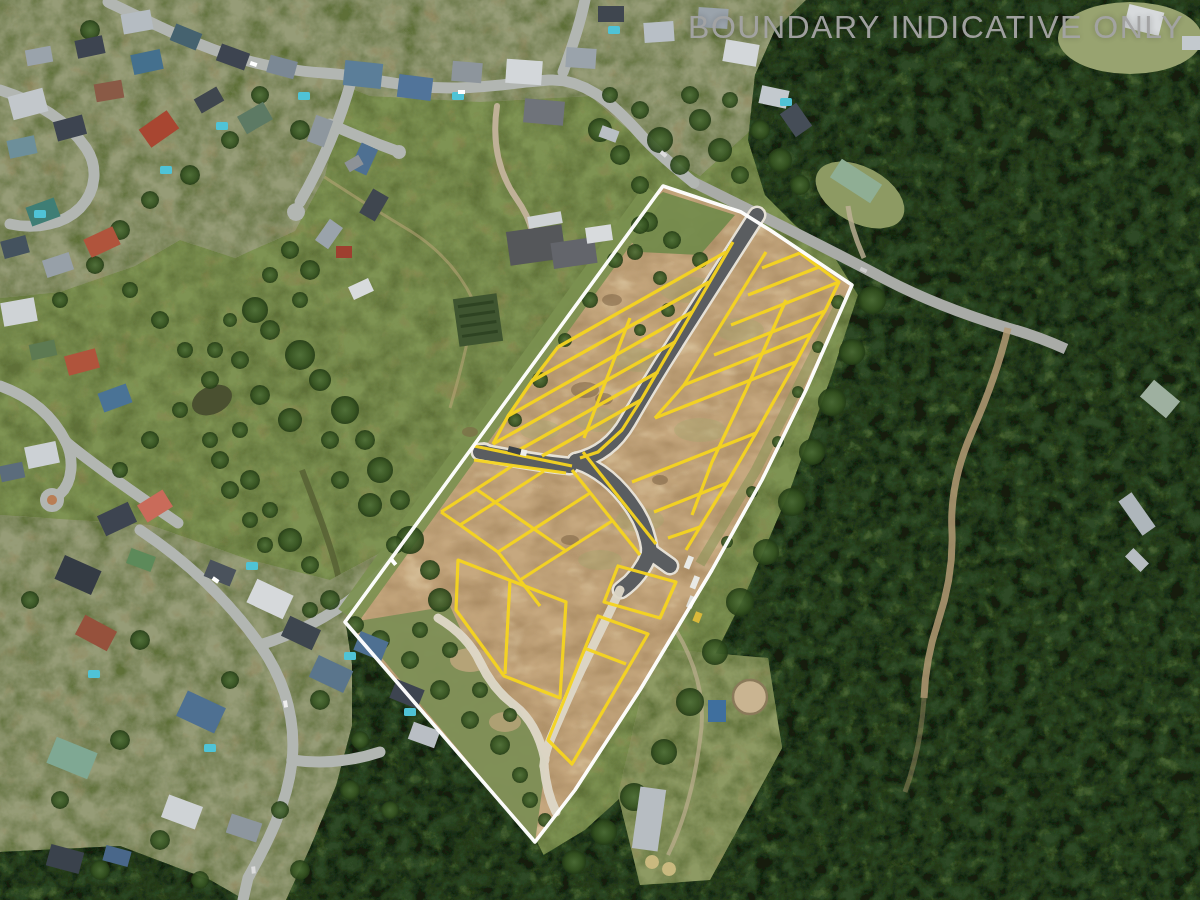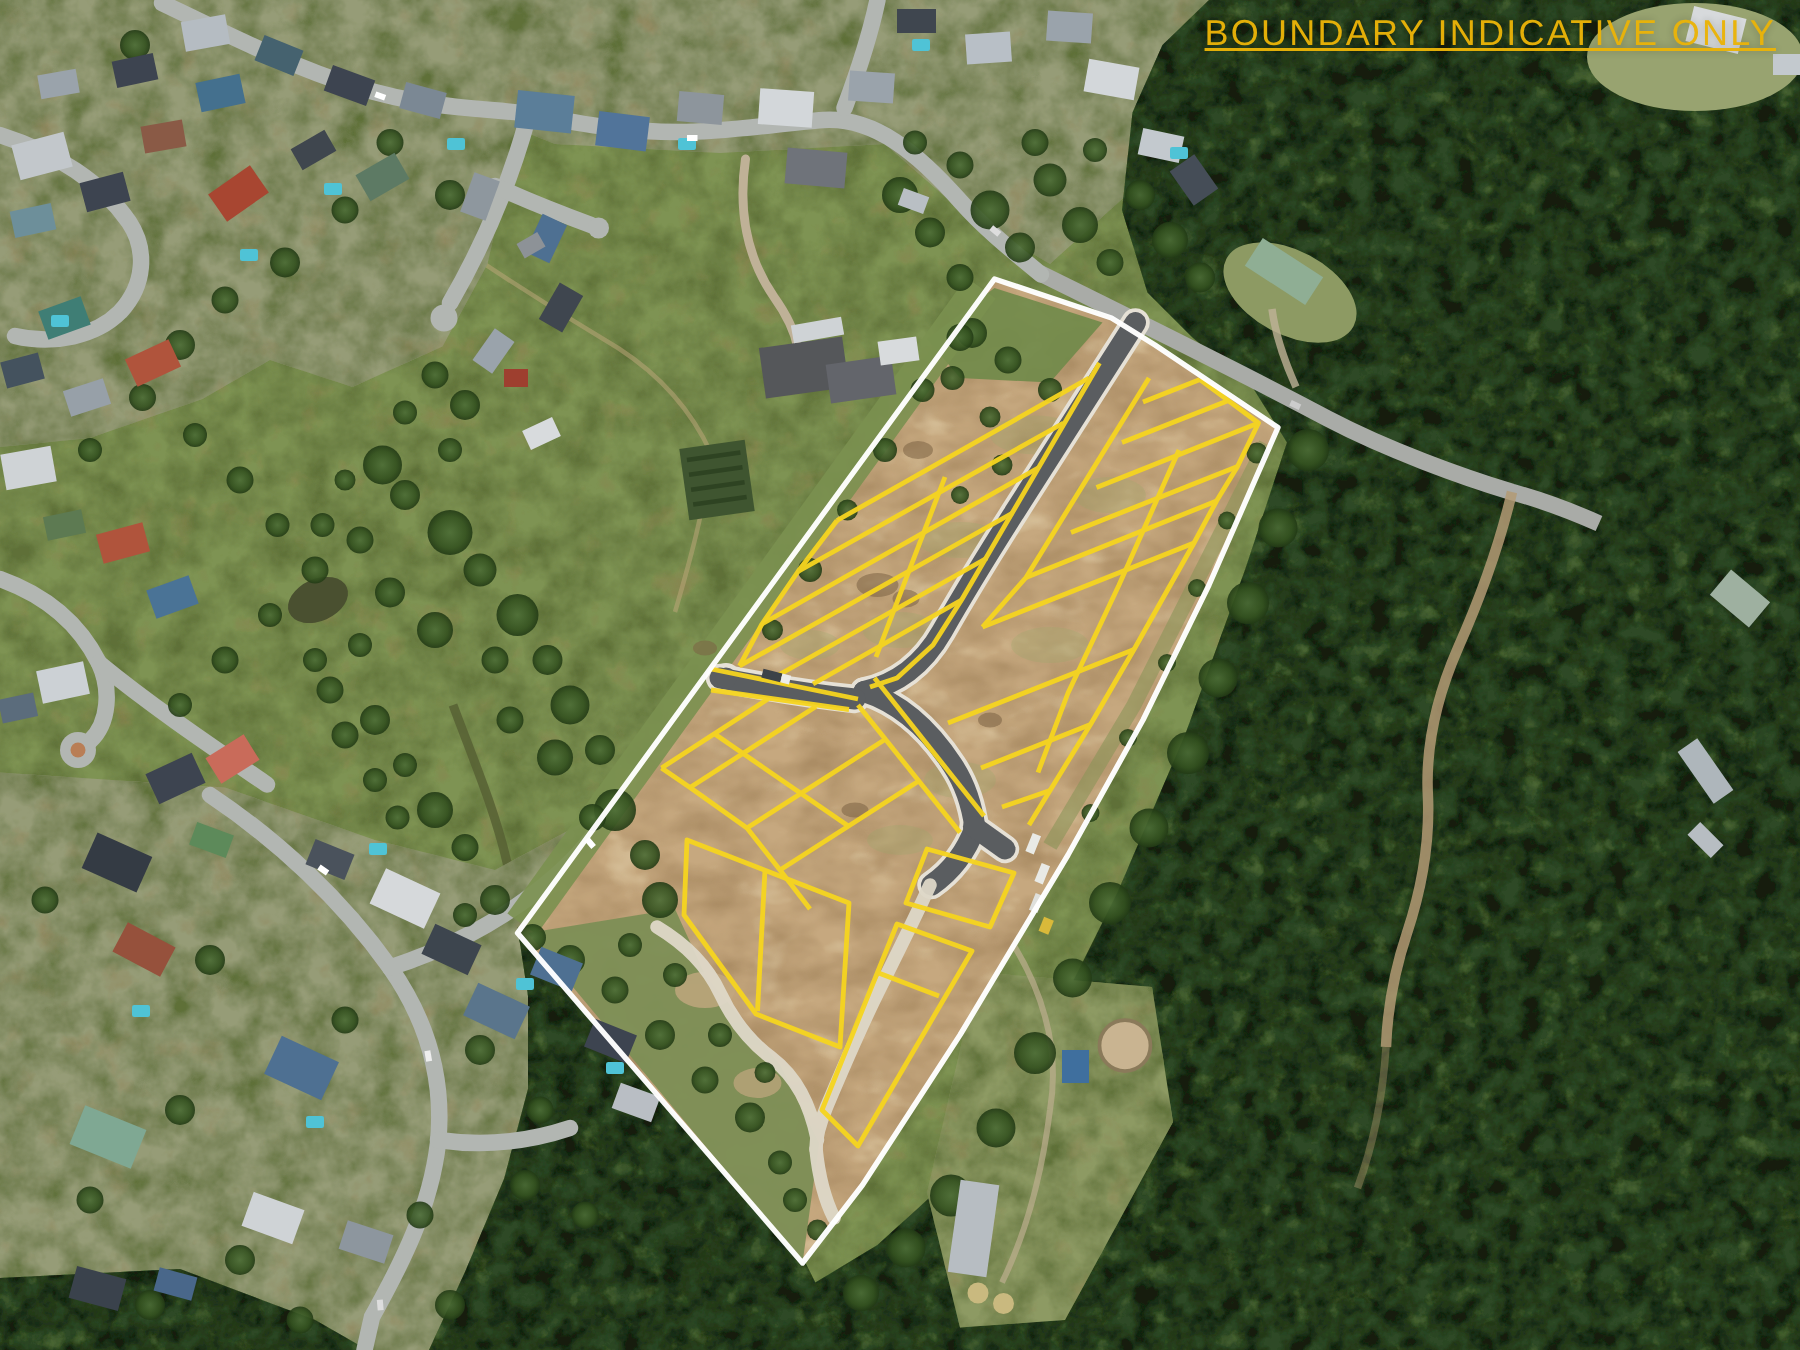--- a/index.html
+++ b/index.html
@@ -1,21 +1,21 @@
 <!DOCTYPE html>
 <html><head>
 <meta charset="utf-8">
 <style>
   html,body{margin:0;padding:0;background:#222;}
   #stage{position:relative;width:1200px;height:900px;overflow:hidden;
          font-family:"Liberation Sans",sans-serif;}
   #stage svg{position:absolute;left:0;top:0;}
-  #disclaimer{position:absolute;top:9px;right:16px;color:#eab308;
-      font-size:24px;font-weight:400;letter-spacing:1.5px;opacity:.97;
-      text-shadow:0 0 6px rgba(0,0,0,.25);white-space:nowrap;text-decoration:underline;}
+  #disclaimer{position:absolute;top:9px;right:16px;color:#a3a3a3;
+      font-size:32px;font-weight:400;letter-spacing:1.5px;opacity:.97;
+      text-shadow:0 0 6px rgba(0,0,0,.25);white-space:nowrap;}
 </style>
 </head>
 <body>
 
 <div id="stage">
 <svg width="1200" height="900" viewBox="0 0 1200 900">
   <defs>
     <radialGradient id="tg">
       <stop offset="0%" stop-color="#4c6d36"></stop>
       <stop offset="70%" stop-color="#33511f"></stop>

